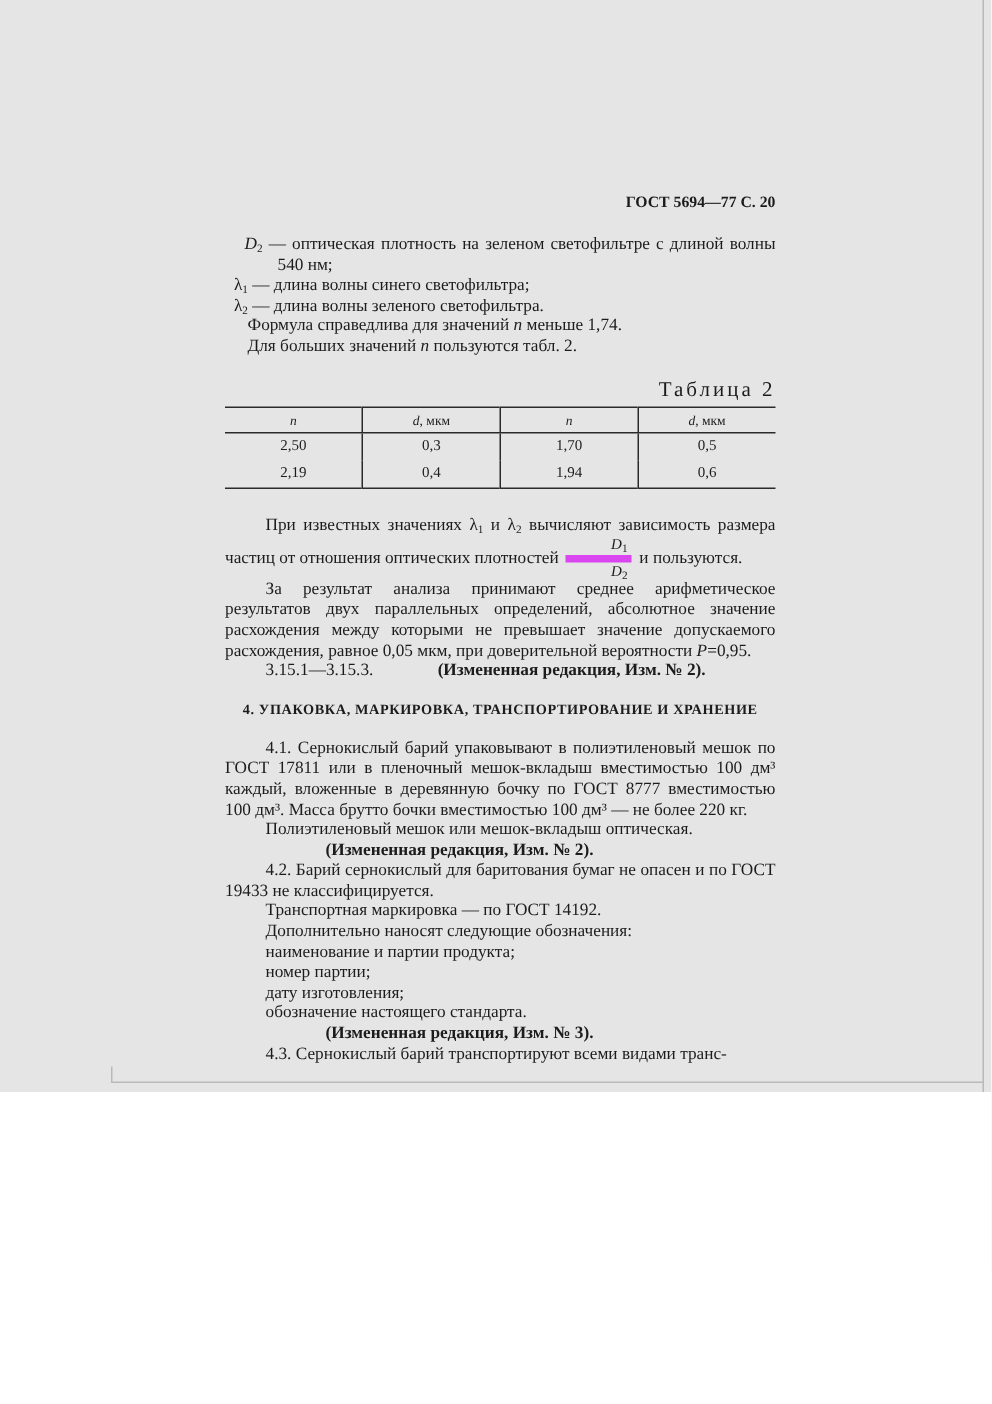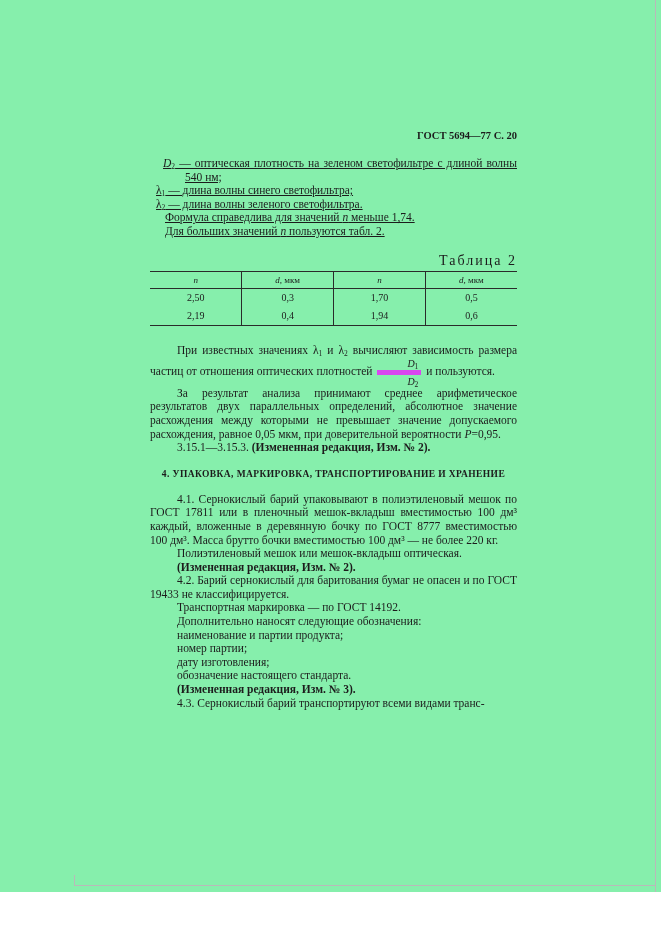--- a/index.html
+++ b/index.html
@@ -3,33 +3,33 @@
 <meta charset="utf-8">
 <style>
   * { margin:0; padding:0; box-sizing:border-box; }
   html,body { background:#ffffff; }
   body {
     width:661px; height:936px; position:relative;
     font-family:"Liberation Serif","DejaVu Serif",serif;
     color:#1c1c1c;
     -webkit-font-smoothing:antialiased;
   }
-  .page { position:relative; width:661px; height:892px; background:#86efac; overflow:hidden; }
+  .page { position:relative; width:661px; height:728px; background:#e5e5e5; overflow:hidden; }
 
   
   .edge-right  { position:absolute; right:5px; top:0; width:1px; height:936px; background:#b9b9b9; }
   .edge-bottom { position:absolute; left:74px; right:5px; bottom:6px; height:1px; background:#b9b9b9; }
   .edge-corner { position:absolute; left:74px; bottom:6px; width:1px; height:11px; background:#b9b9b9; }
 
   .content { position:absolute; left:150px; top:130px; width:367px; font-size:11.5px; line-height:13.6px; }
 
   .running-header { text-align:right; font-weight:bold; font-size:10.5px; line-height:12px; margin-bottom:15px; }
 
   
-  .defs { margin-bottom:15px;text-decoration:underline; }
+  .defs { margin-bottom:15px; }
   .def-d2   { padding-left:35px; text-indent:-22px; text-align:justify; }
   .def-l    { padding-left:6px; }
   .def-note { padding-left:15px; }
   .sb { font-size:7.5px; line-height:0; vertical-align:-2px; font-style:normal; }
 
   
   .tbl-label { text-align:right; font-size:14px; letter-spacing:2px; margin:6px 0 4px; }
   table.tbl {
     width:100%; border-collapse:collapse;
     border-top:1.5px solid #2a2a2a; border-bottom:1.5px solid #2a2a2a;
@@ -44,21 +44,21 @@
   .para { text-align:justify; text-indent:27px; }
   .mt18 { margin-top:18px; }
   .frac { display:inline-block; text-align:center; vertical-align:middle; font-size:10px; line-height:11px; margin:0 2px; }
   .frac .num { display:block; border-bottom:5px solid #d946ef; padding:0 3px 1px; }
   .frac .den { display:block; padding:1px 3px 0; }
 
   .sec-head {
     text-align:center; font-weight:bold; font-size:9.5px; letter-spacing:0.4px;
     margin:13px 0 13px; line-height:12px;
   }
-  b { font-weight:bold; }
+  b { font-weight:bold;margin-left:40px; }
   i { font-style:italic; }
 </style>
 </head>
 <body>
 
 <div class="page">
   <div class="edge-right"></div>
   <div class="edge-bottom"></div>
   <div class="edge-corner"></div>
 

